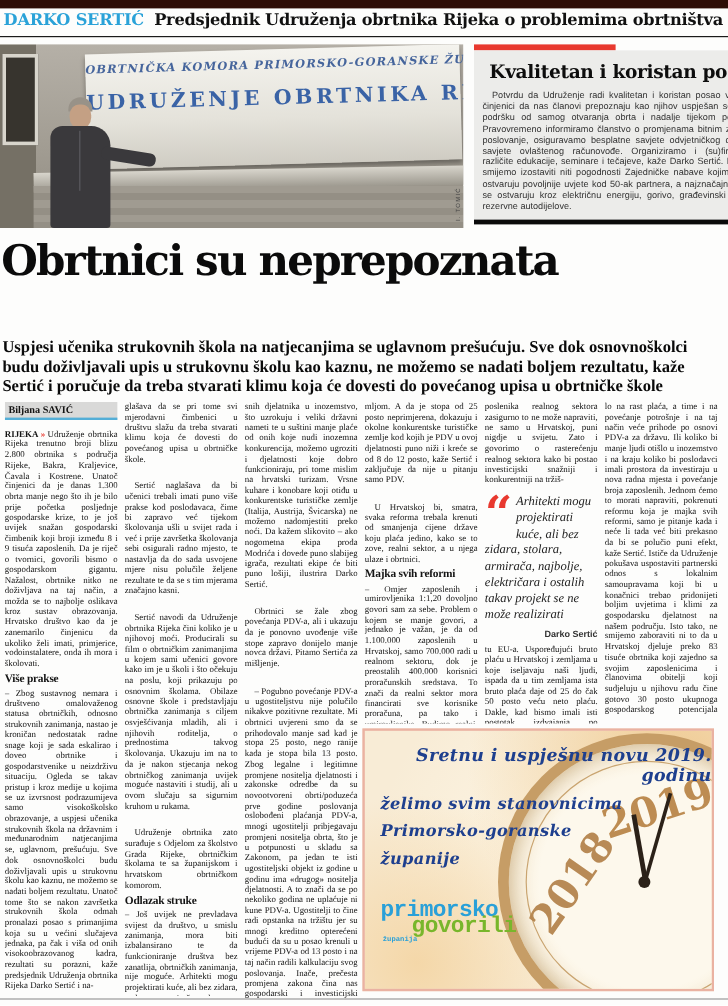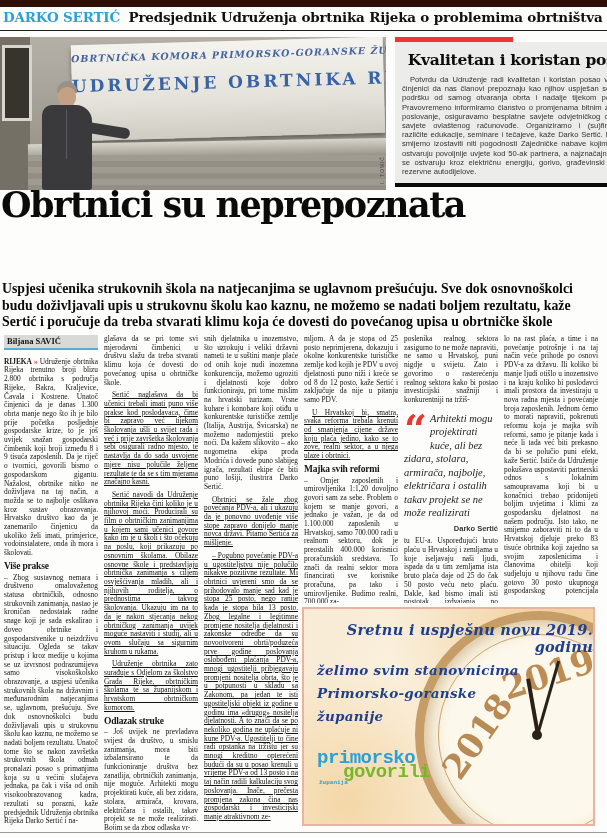--- a/index.html
+++ b/index.html
@@ -42,30 +42,30 @@
   
   .sidebox{position:absolute;left:395px;top:37px;width:252px;}
   .sb-red{width:118px;height:5px;background:#e8392f;}
   .sb-body{background:#ececea;padding:6px 7px 7px 7px;}
   .sb-title{font-family:"DejaVu Serif",serif;font-weight:bold;font-size:15.5px;letter-spacing:-0.3px;
             text-align:center;margin:2px 0 6px 0;color:#0d0d0d;}
   .sb-text{font-family:"Liberation Sans",sans-serif;font-size:7.6px;line-height:9.2px;color:#333;
            text-align:justify;text-indent:8px;margin:0;}
   .sb-black{height:4px;background:#0a0a0a;margin-top:0;}
   
-  .headline{position:absolute;left:1px;top:186px;width:606px;margin:0;
+  .headline{position:absolute;left:1px;top:199px;width:606px;margin:0;
             font-family:"DejaVu Serif",serif;font-weight:bold;color:#0b0b0b;
             font-size:35px;line-height:37px;letter-spacing:-1.5px;}
   .lead{position:absolute;left:2px;top:281px;width:602px;margin:0;
         font-weight:bold;font-size:13.8px;line-height:16.5px;color:#0a0a0a;}
   
   .col{position:absolute;top:335px;width:94px;overflow:hidden;text-align:justify;
        font-size:7.4px;line-height:8.7px;color:#141414;}
   .col p{margin:0;}
-  .col p + p{text-indent:8px;margin-top:4px;text-decoration:underline;}
+  .col p + p{text-indent:8px;margin-top:14px;}
   .col h3{font-size:9.5px;margin:4px 0 3px 0;text-align:left;letter-spacing:-0.2px;}
   .c1{left:4px;height:495px;}
   .c2{left:104px;height:495px;}
   .c3{left:204px;height:498px;}
   .c4{left:304px;height:268px;}
   .c5{left:404px;height:268px;}
   .c6{left:504px;height:260px;}
   .byline{background:#d9d9d8;border-bottom:2px solid #53aed7;font-weight:bold;font-size:8.5px;
           padding:2px 3px;margin-bottom:8px;text-align:left;}
   .loc{font-weight:bold;}

